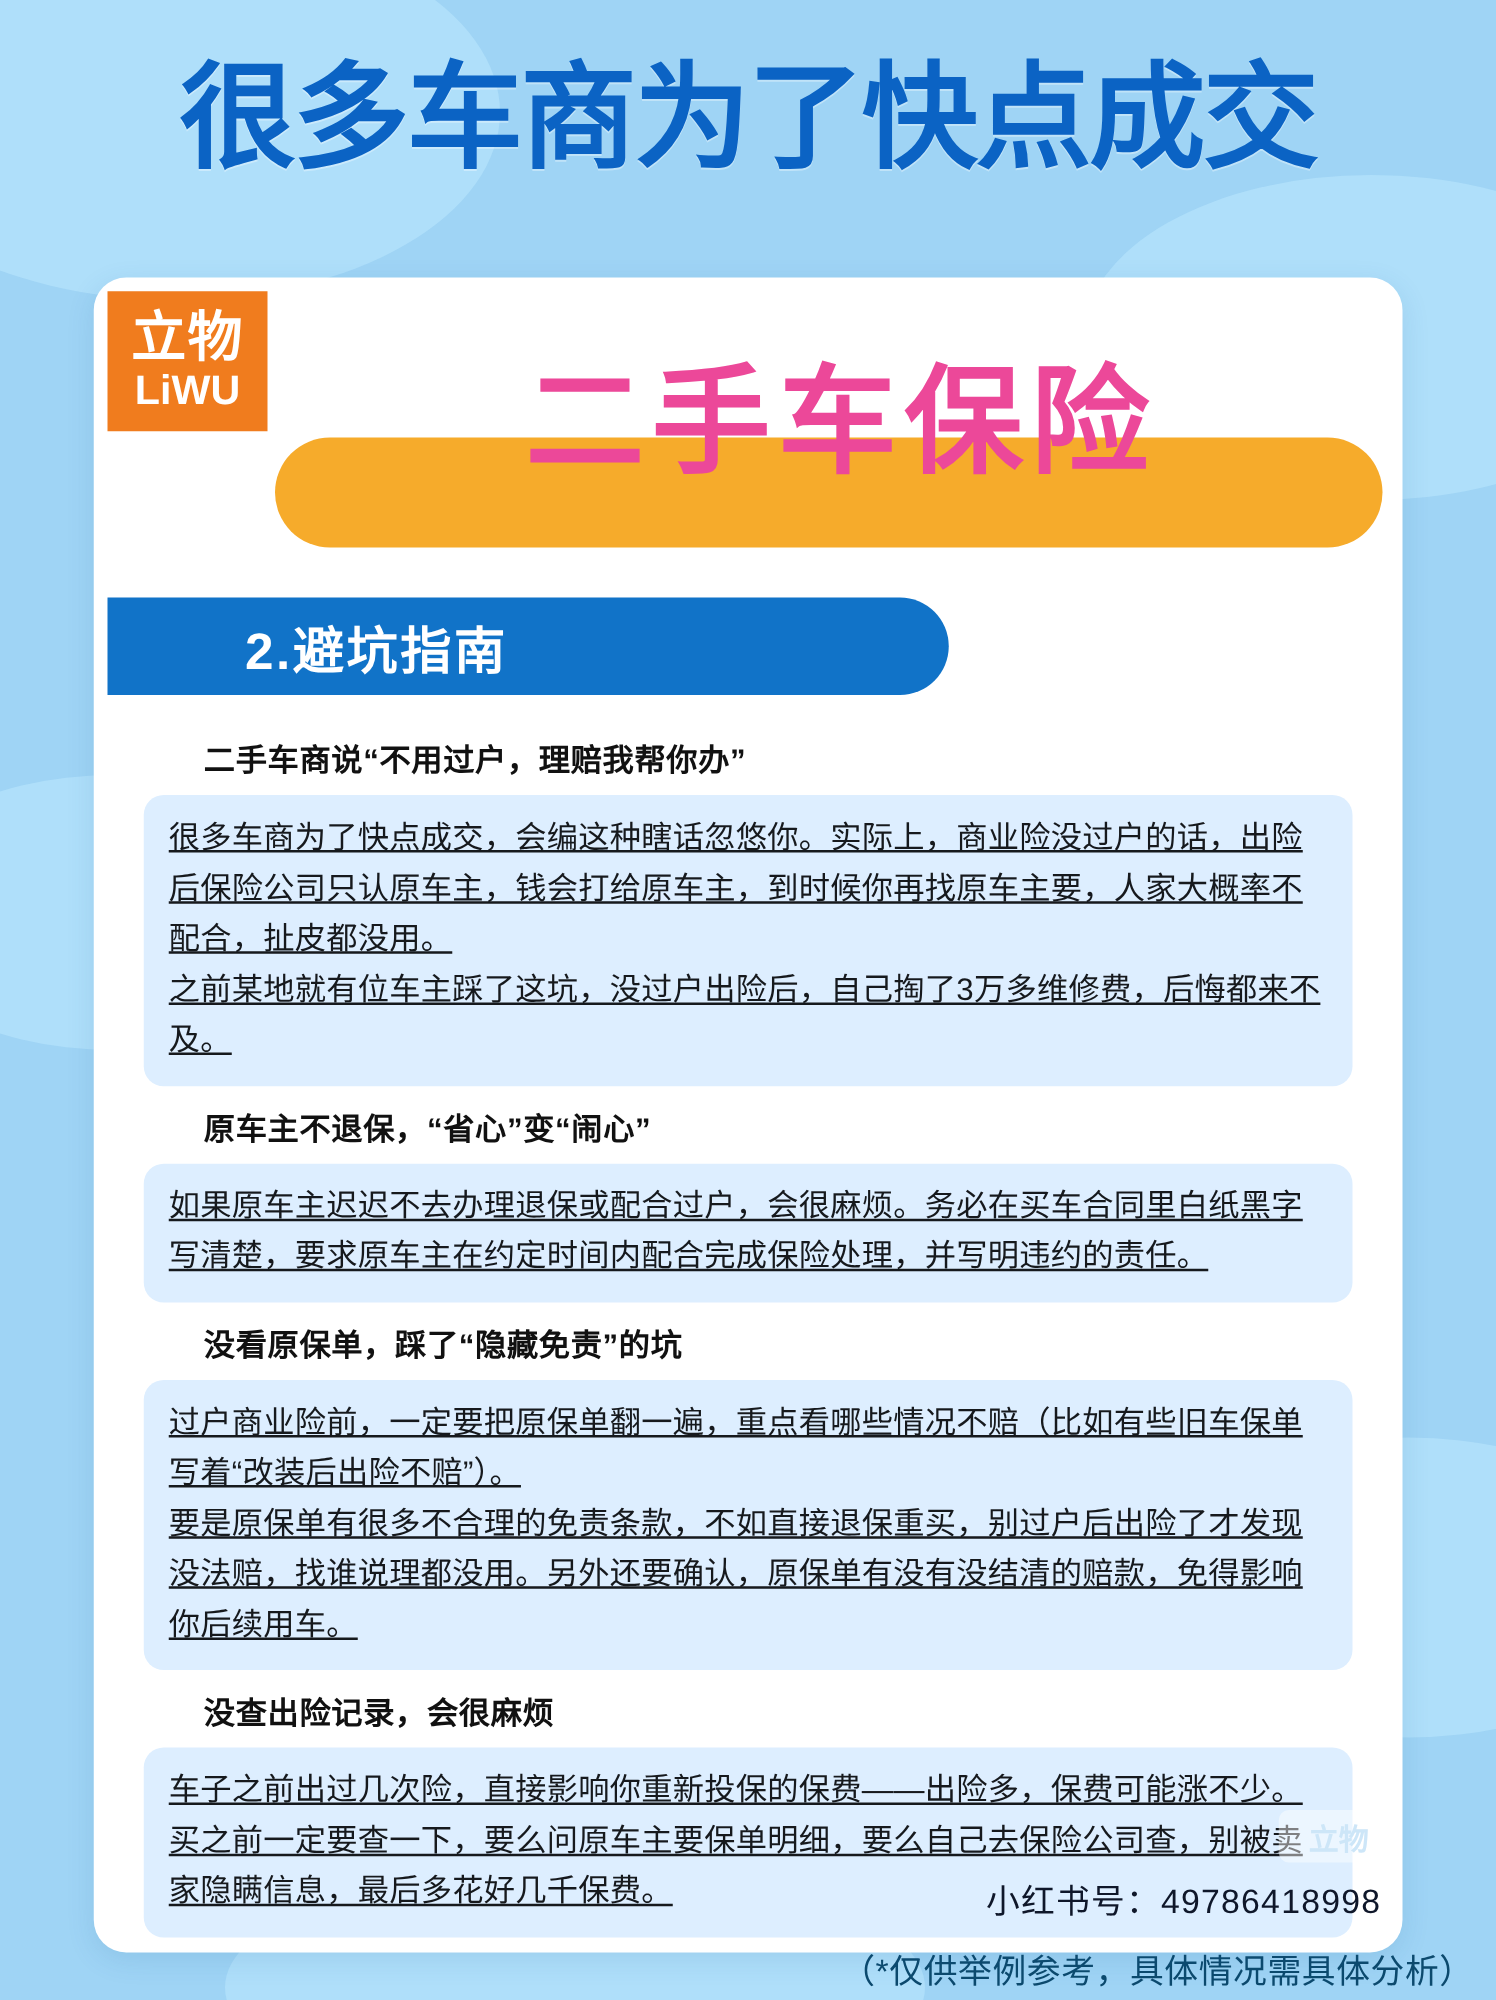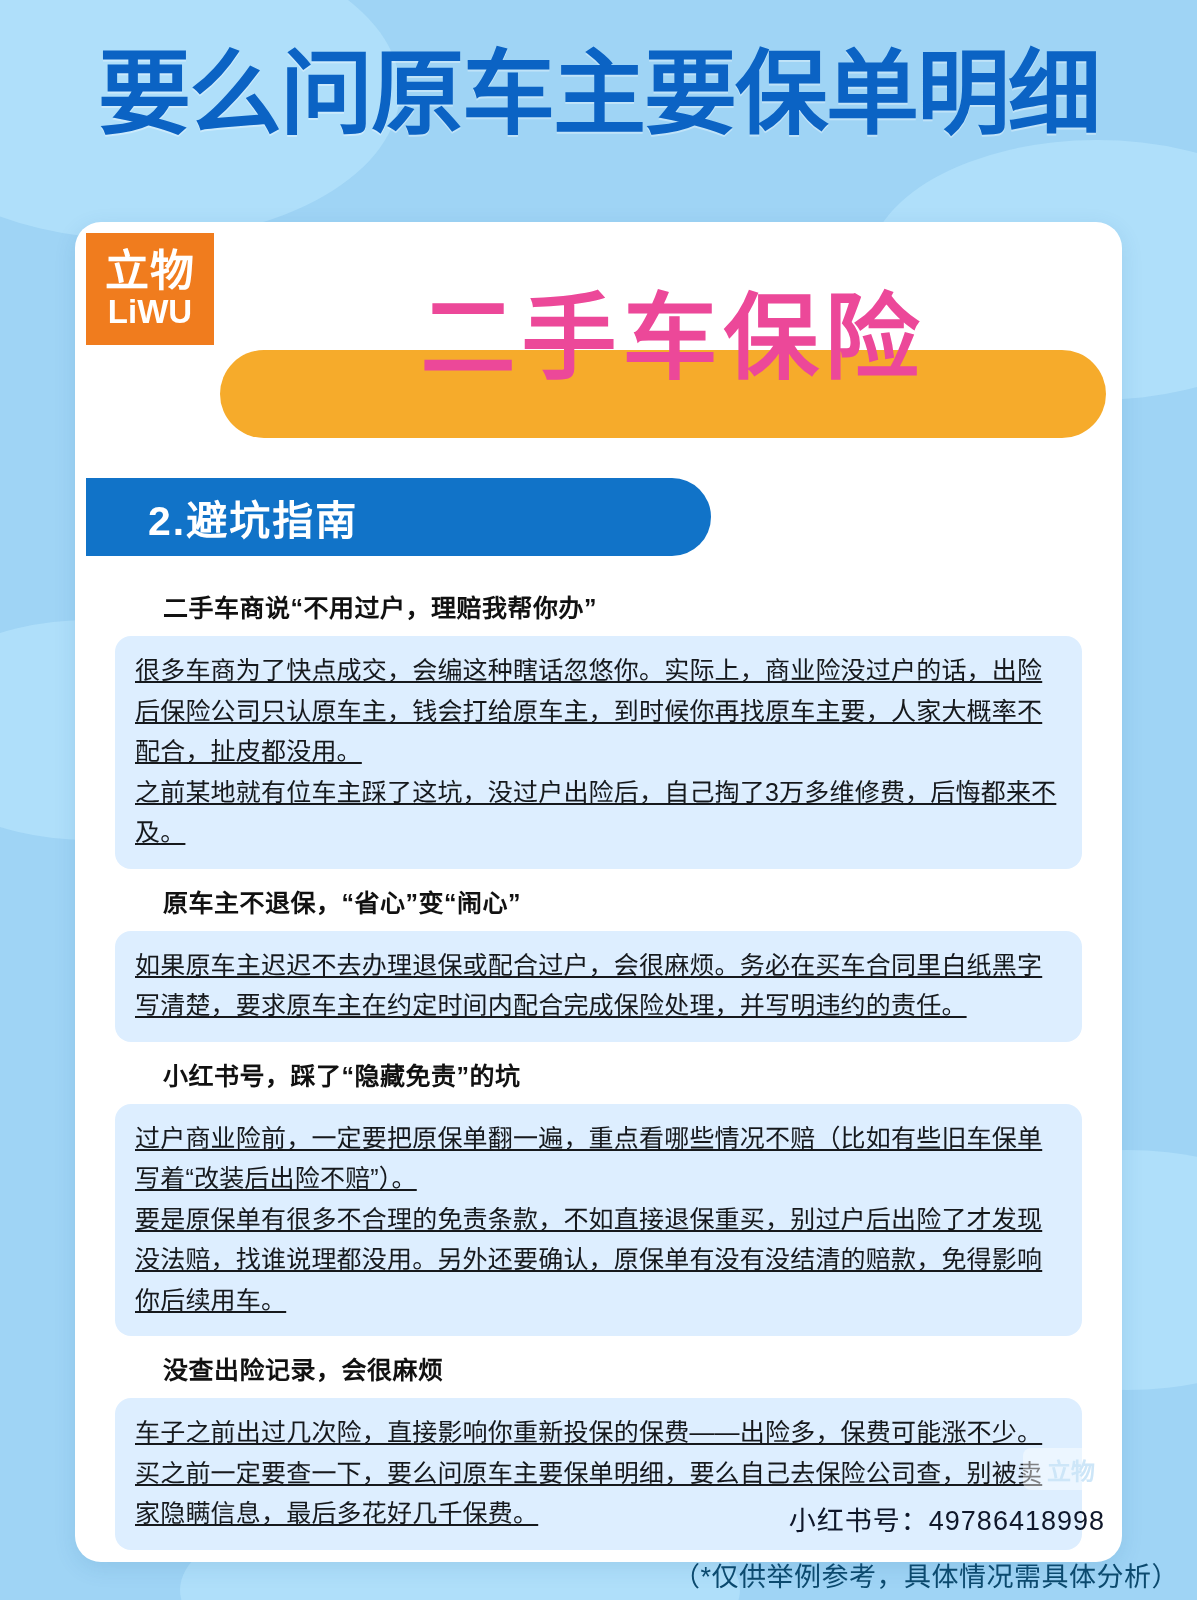--- a/index.html
+++ b/index.html
@@ -110,20 +110,21 @@
   .section-chip {
     position: absolute;
     left: 11px;
     top: 256px;
     width: 625px;
     height: 78px;
     background: #1173c8;
     border-radius: 0 39px 39px 0;
     display: flex;
     align-items: center;
+    padding-left: 48px;
   }
   .section-chip .txt {
     color: #ffffff;
     font-size: 41px;
     font-weight: 800;
     letter-spacing: 2px;
     padding-left: 62px;
   }
 
   .content {
@@ -193,21 +194,21 @@
 </style>
 </head>
 <body>
 
 <div class="bg-blob blob-1"></div>
 <div class="bg-blob blob-2"></div>
 <div class="bg-blob blob-3"></div>
 <div class="bg-blob blob-4"></div>
 <div class="bg-blob blob-5"></div>
 
-<div class="page-title">要么问原车主要保单明细</div>
+<div class="page-title">很多车商为了快点成交</div>
 
 <div class="card">
 
   <div class="brand-logo">
     <span class="cn">立物</span>
     <span class="en">LiWU</span>
   </div>
 
   <div class="headline-wrap"></div>
   <div class="headline">二手车保险</div>
@@ -227,21 +228,21 @@
     </div>
 
     <div class="qa-block">
       <div class="qa-title">原车主不退保，“省心”变“闹心”</div>
       <div class="qa-body">
         <p>如果原车主迟迟不去办理退保或配合过户，会很麻烦。务必在买车合同里白纸黑字写清楚，要求原车主在约定时间内配合完成保险处理，并写明违约的责任。</p>
       </div>
     </div>
 
     <div class="qa-block">
-      <div class="qa-title">小红书号，踩了“隐藏免责”的坑</div>
+      <div class="qa-title">没看原保单，踩了“隐藏免责”的坑</div>
       <div class="qa-body">
         <p>过户商业险前，一定要把原保单翻一遍，重点看哪些情况不赔（比如有些旧车保单写着“改装后出险不赔”）。</p>
         <p>要是原保单有很多不合理的免责条款，不如直接退保重买，别过户后出险了才发现没法赔，找谁说理都没用。另外还要确认，原保单有没有没结清的赔款，免得影响你后续用车。</p>
       </div>
     </div>
 
     <div class="qa-block">
       <div class="qa-title">没查出险记录，会很麻烦</div>
       <div class="qa-body">
         <p>车子之前出过几次险，直接影响你重新投保的保费——出险多，保费可能涨不少。买之前一定要查一下，要么问原车主要保单明细，要么自己去保险公司查，别被卖家隐瞒信息，最后多花好几千保费。</p>

